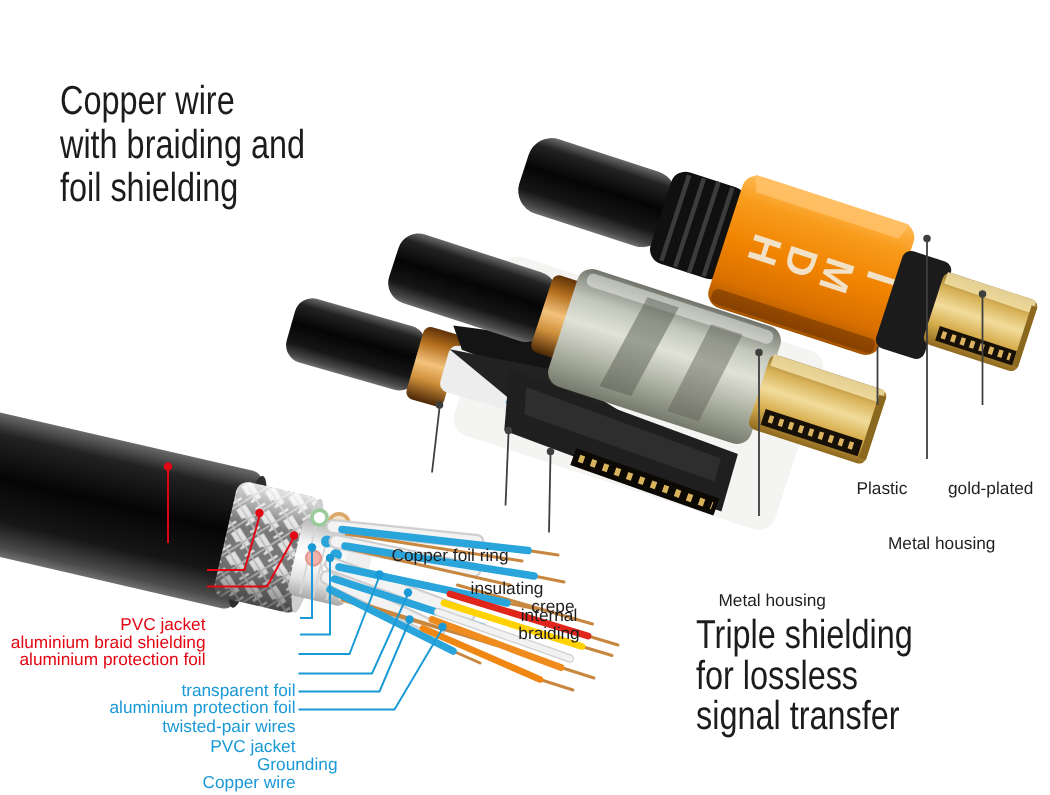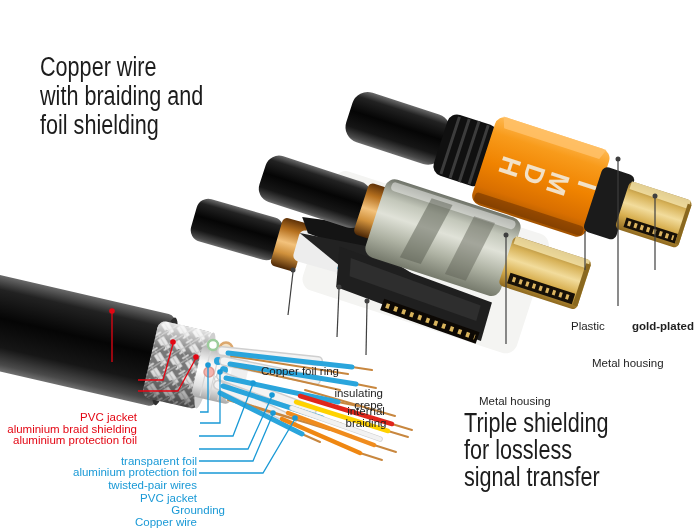--- a/index.html
+++ b/index.html
@@ -226,25 +226,25 @@
 
   <span class="lbl lbl-blue" style="right:503px;top:407px;">transparent foil</span>
   <span class="lbl lbl-blue" style="right:503px;top:418px;">aluminium protection foil</span>
   <span class="lbl lbl-blue" style="right:503px;top:431px;">twisted-pair wires</span>
   <span class="lbl lbl-blue" style="right:503px;top:444px;">PVC jacket</span>
   <span class="lbl lbl-blue" style="right:475px;top:456px;">Grounding</span>
   <span class="lbl lbl-blue" style="right:503px;top:468px;">Copper wire</span>
 
   <span class="lbl lbl-black" style="left:261px;top:317px;">Copper foil ring</span>
   <span class="lbl lbl-black lbl-center" style="left:293px;top:339px;width:90px;">
-    <span style="display:block;text-align:right;">insulating</span>
+    <span style="display:block;">insulating</span>
     <span style="display:block;text-align:right;">crepe</span>
   </span>
   <span class="lbl lbl-black lbl-center" style="left:321px;top:357px;width:90px;">
     <span style="display:block;">internal</span>
     <span style="display:block;">braiding</span>
   </span>
   <span class="lbl lbl-black" style="left:479px;top:347px;">Metal housing</span>
   <span class="lbl lbl-black" style="left:592px;top:309px;">Metal housing</span>
   <span class="lbl lbl-black" style="left:571px;top:272px;">Plastic</span>
-  <span class="lbl lbl-black" style="left:632px;top:272px;font-weight:bold;">gold-plated</span>
+  <span class="lbl lbl-black" style="left:632px;top:272px;">gold-plated</span>
 
 </div>
 
 </body></html>

